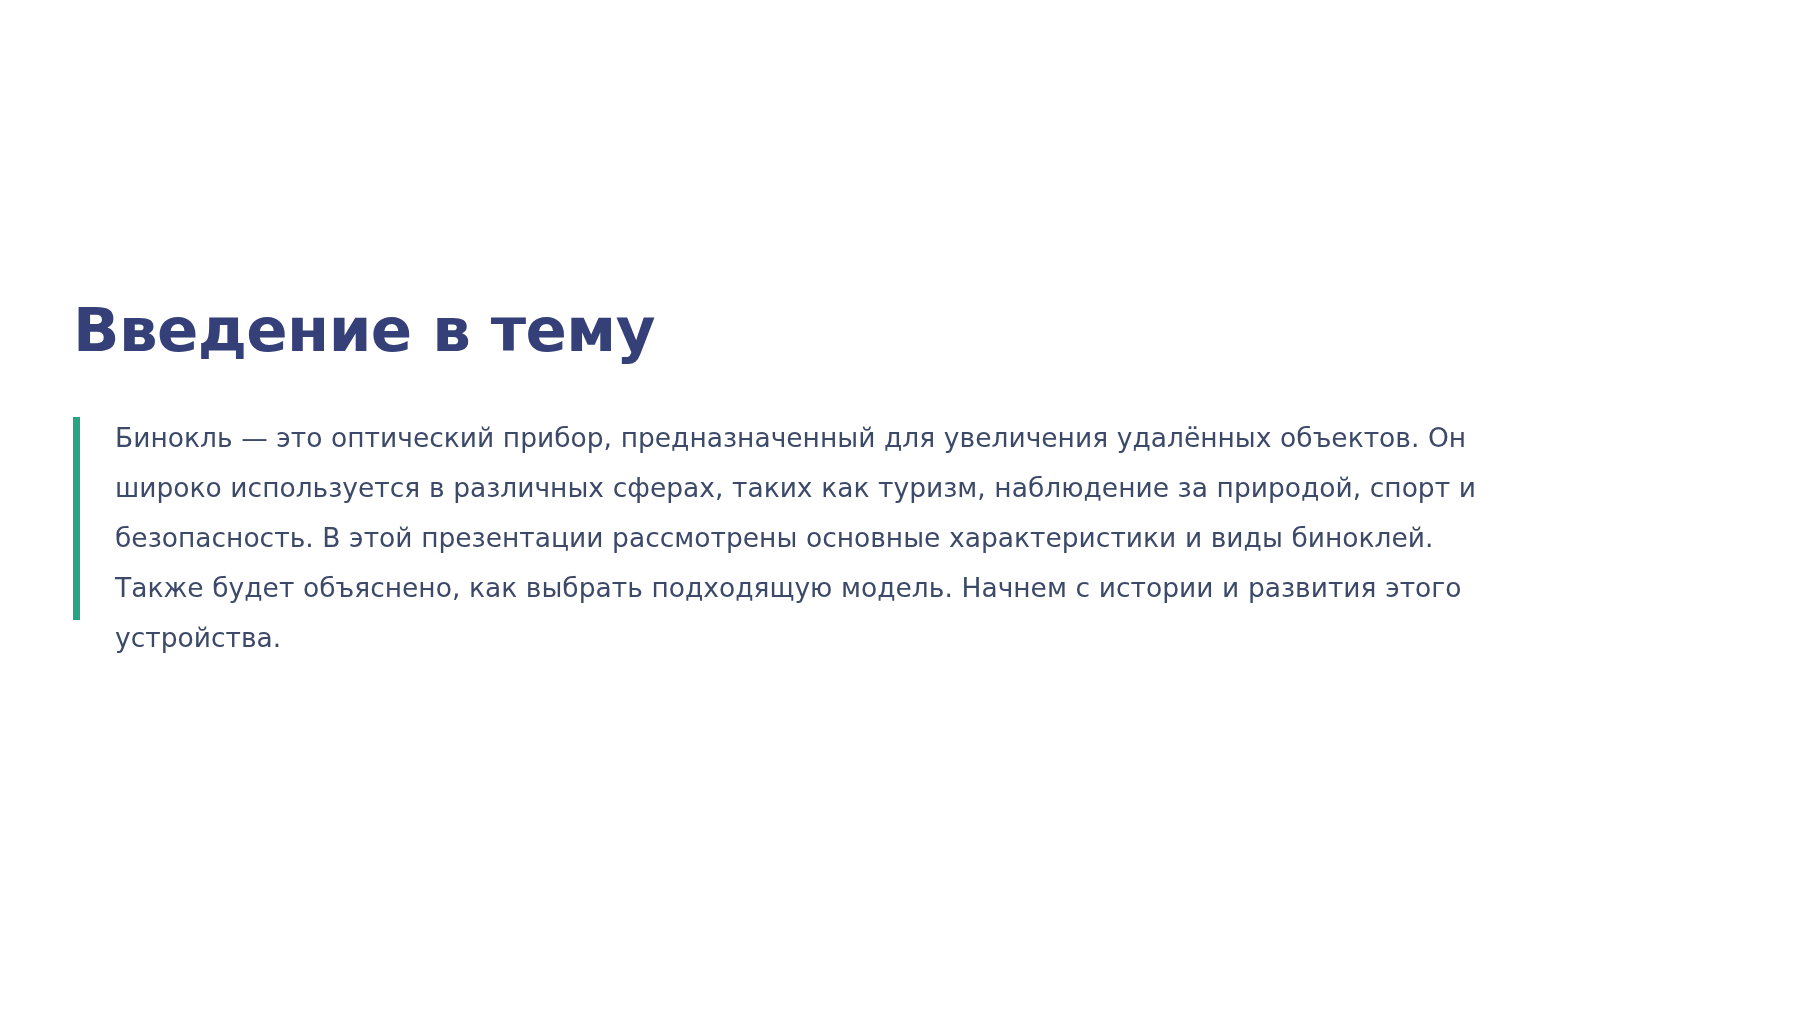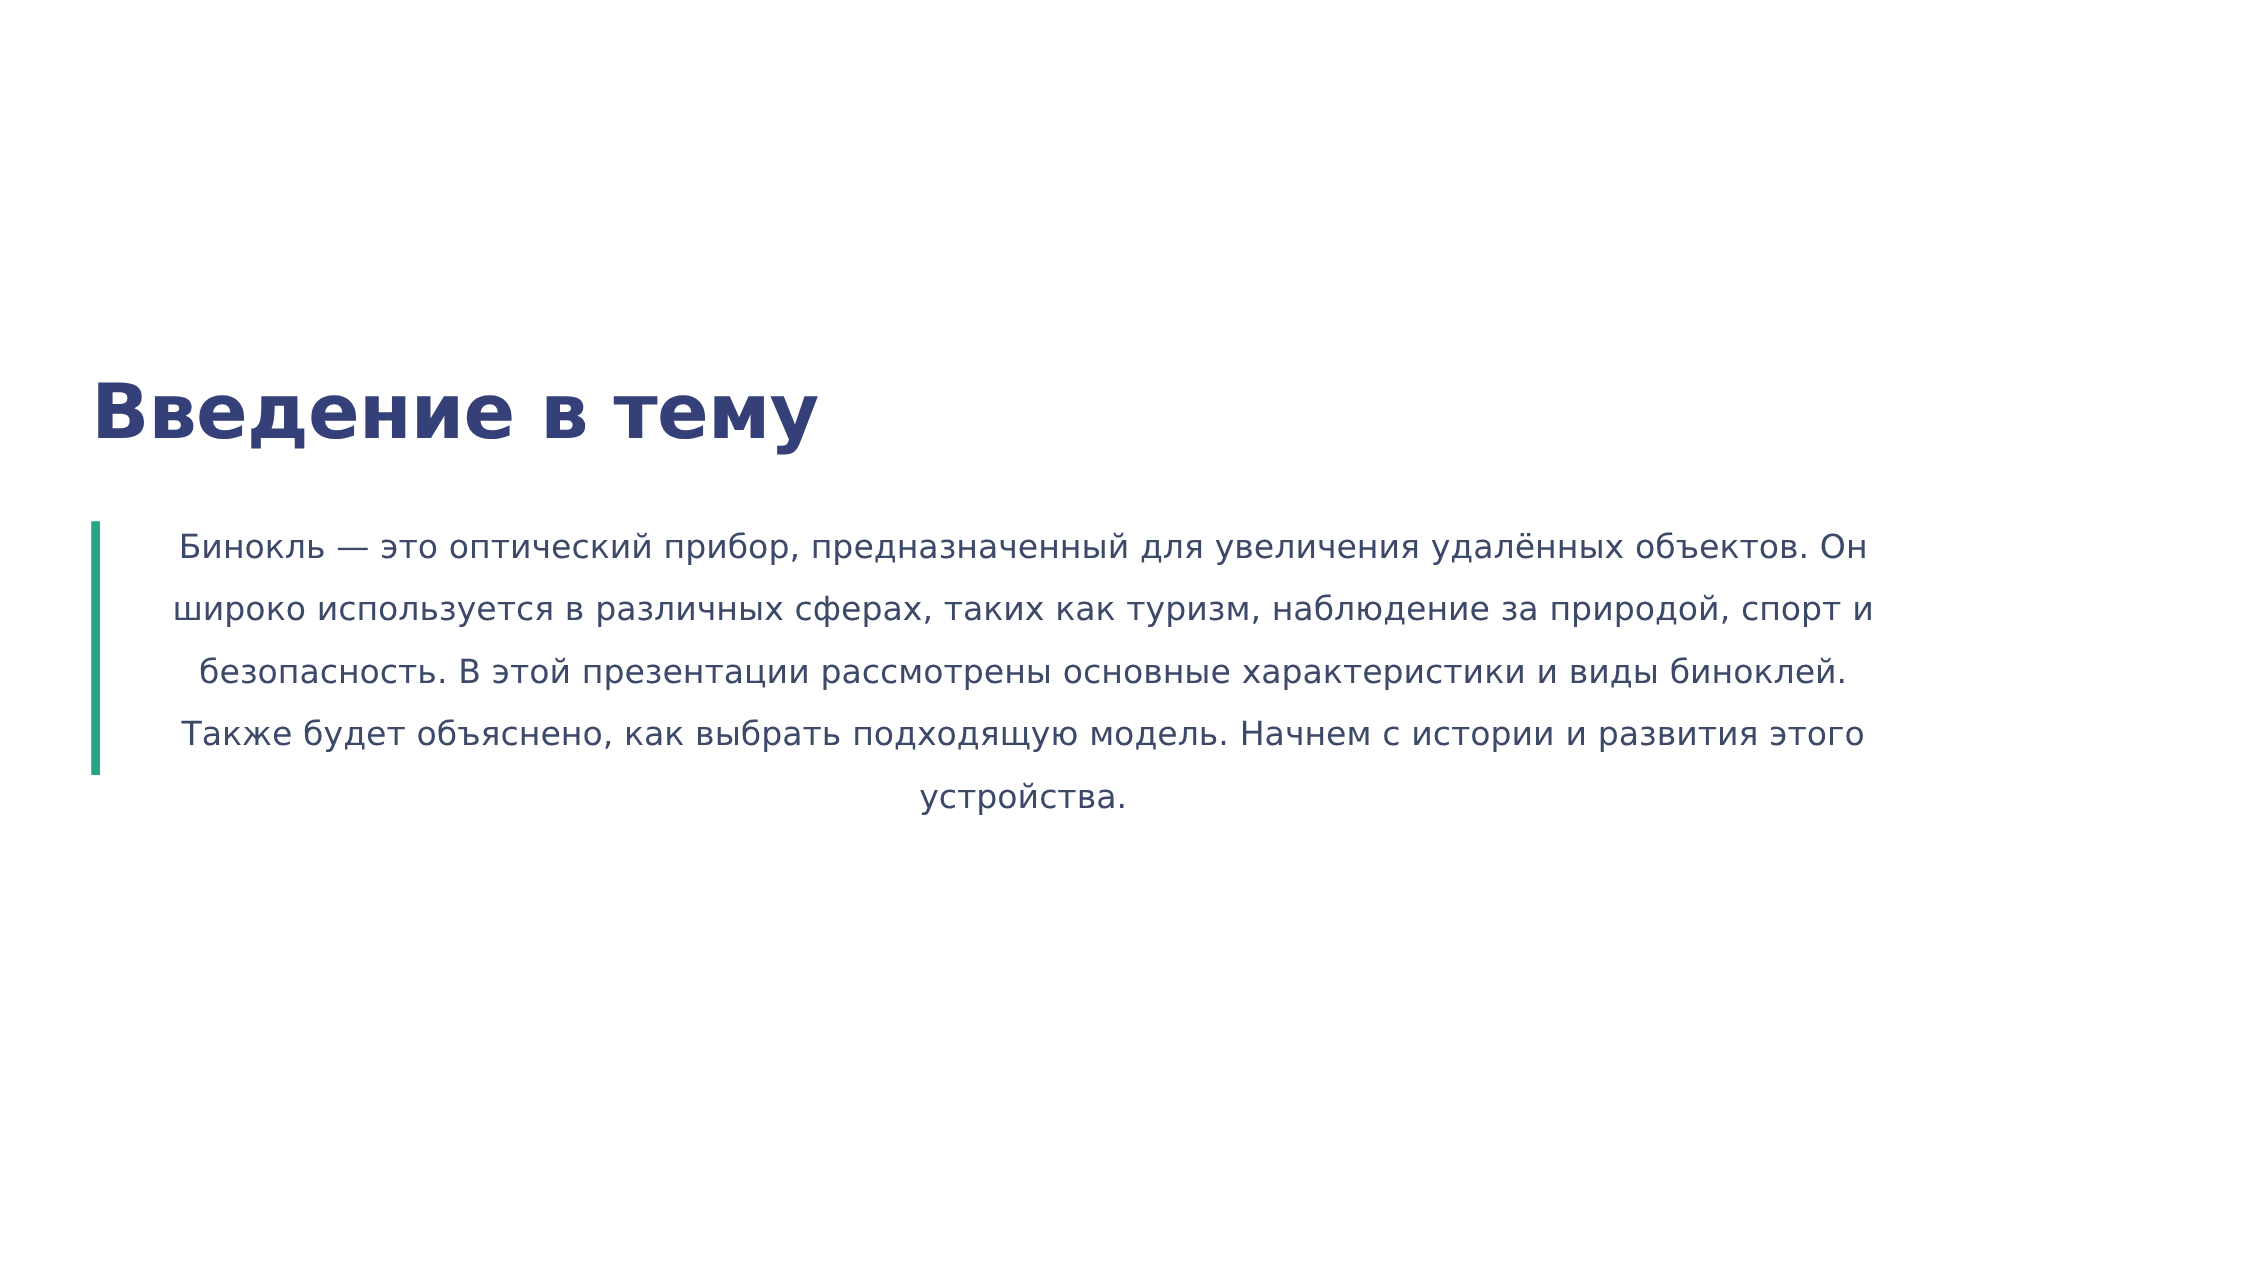--- a/index.html
+++ b/index.html
@@ -51,29 +51,29 @@
     position: absolute;
     left: 0;
     top: 4px;
     width: 7px;
     height: 203px;
     background: #27a484;
     border-radius: 0px;
   }
 
   .body-paragraph {
-    margin: 16px;
+    margin: 0;
     padding: 0;
     font-family: "DejaVu Sans", "Liberation Sans", sans-serif;
     font-size: 26.5px;
     font-weight: 400;
     line-height: 50px;
     color: #3c4968;
     max-width: 1375px;
-    text-align: center;
+    text-align: left;
     word-spacing: 0.2px;
   }
 </style>
 </head>
 <body>
 
 <div class="slide">
   <div class="slide-content">
 
     <h1 class="slide-title">Введение в тему</h1>

